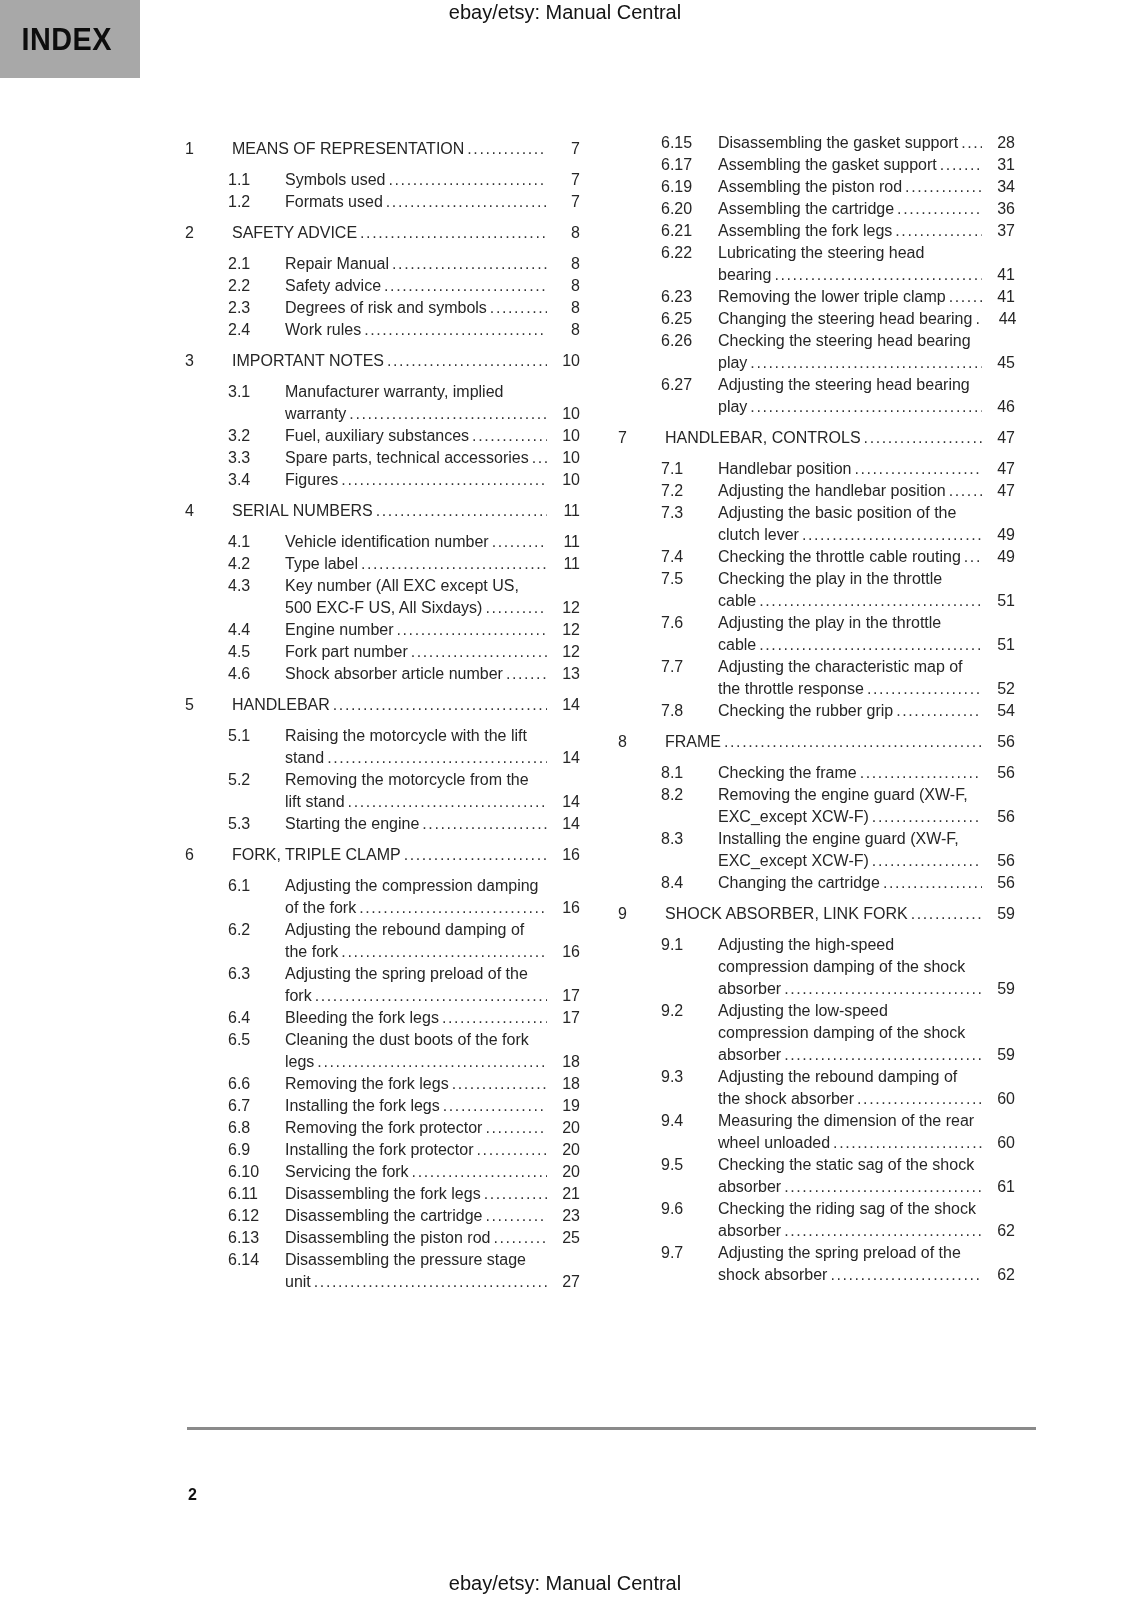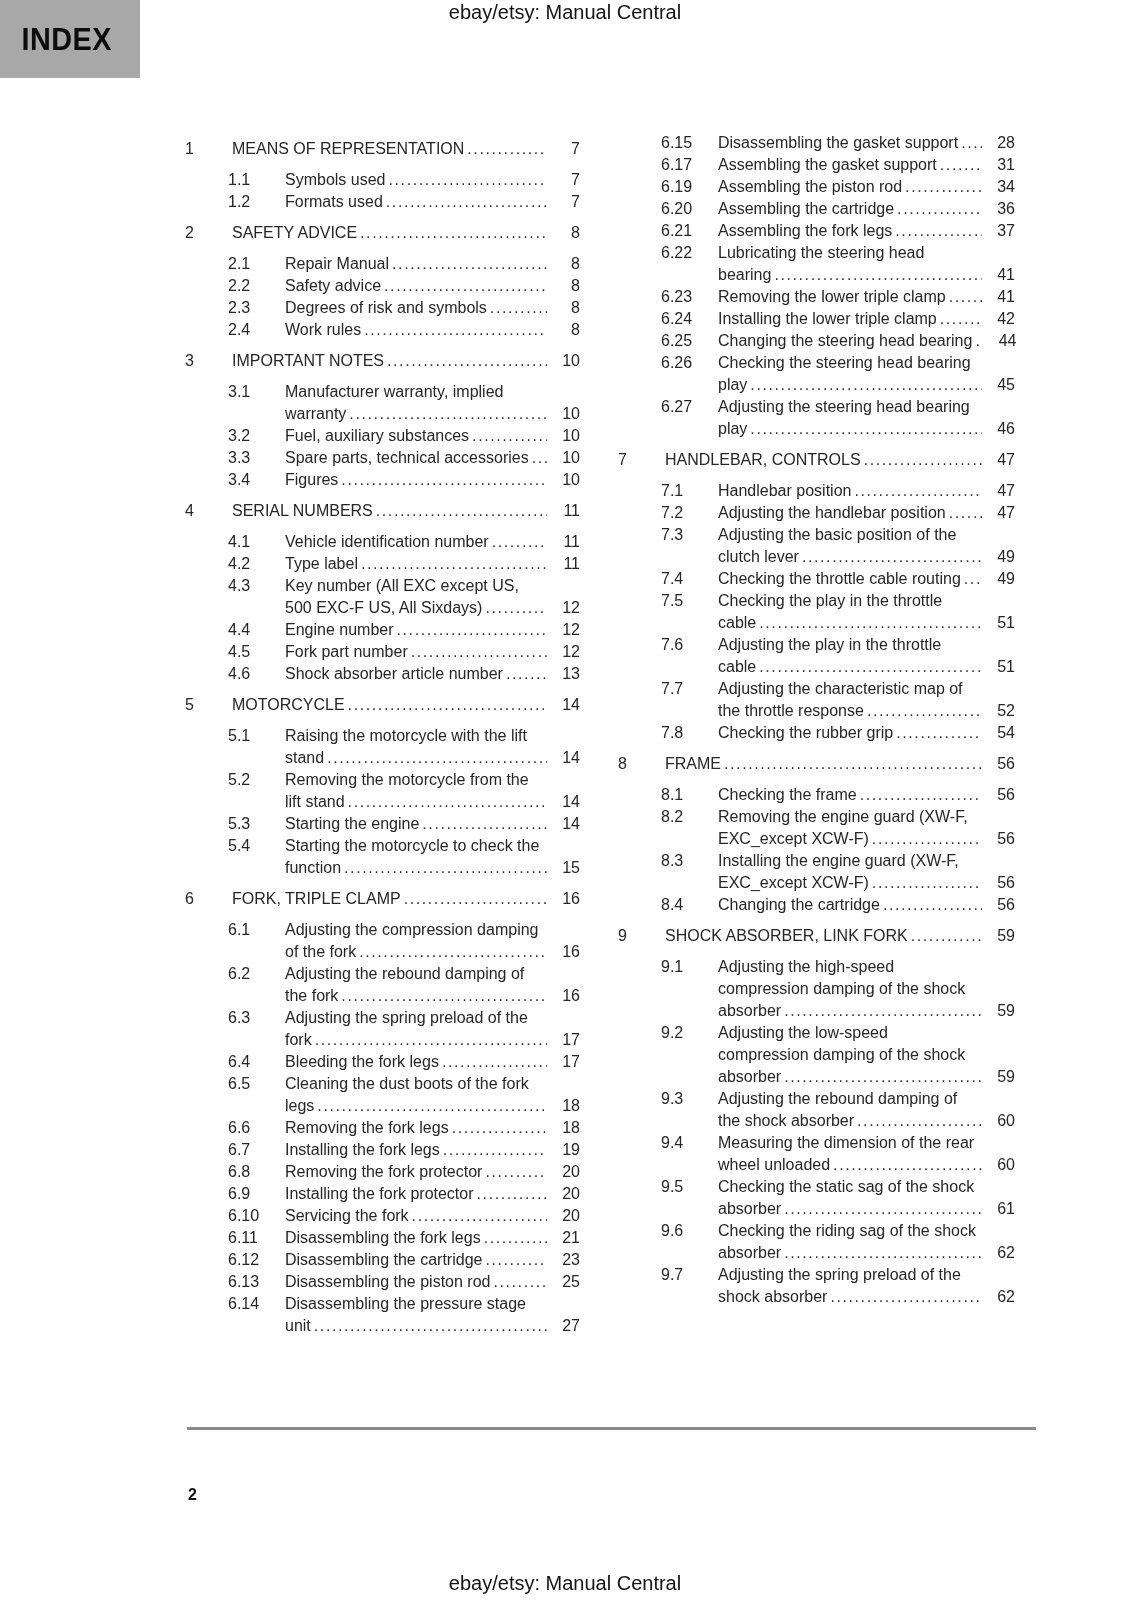--- a/index.html
+++ b/index.html
@@ -258,21 +258,21 @@
             <span class="txt">Shock absorber article number</span>
             <span class="leader"></span>
             <span class="pg">13</span>
           </div>
         </div>
       </div>
       <div class="toc-row level1">
         <span class="num">5</span>
         <div class="body">
           <div class="line last">
-            <span class="txt">MOTORCYCLE</span>
+            <span class="txt">HANDLEBAR</span>
             <span class="leader"></span>
             <span class="pg">14</span>
           </div>
         </div>
       </div>
       <div class="toc-row level2">
         <span class="num">5.1</span>
         <div class="body">
           <div class="line">Raising the motorcycle with the lift</div>
           <div class="line last">
@@ -293,31 +293,20 @@
           </div>
         </div>
       </div>
       <div class="toc-row level2">
         <span class="num">5.3</span>
         <div class="body">
           <div class="line last">
             <span class="txt">Starting the engine</span>
             <span class="leader"></span>
             <span class="pg">14</span>
-          </div>
-        </div>
-      </div>
-      <div class="toc-row level2">
-        <span class="num">5.4</span>
-        <div class="body">
-          <div class="line">Starting the motorcycle to check the</div>
-          <div class="line last">
-            <span class="txt">function</span>
-            <span class="leader"></span>
-            <span class="pg">15</span>
           </div>
         </div>
       </div>
       <div class="toc-row level1">
         <span class="num">6</span>
         <div class="body">
           <div class="line last">
             <span class="txt">FORK, TRIPLE CLAMP</span>
             <span class="leader"></span>
             <span class="pg">16</span>
@@ -532,30 +521,20 @@
           </div>
         </div>
       </div>
       <div class="toc-row level2">
         <span class="num">6.23</span>
         <div class="body">
           <div class="line last">
             <span class="txt">Removing the lower triple clamp</span>
             <span class="leader"></span>
             <span class="pg">41</span>
-          </div>
-        </div>
-      </div>
-      <div class="toc-row level2">
-        <span class="num">6.24</span>
-        <div class="body">
-          <div class="line last">
-            <span class="txt">Installing the lower triple clamp</span>
-            <span class="leader"></span>
-            <span class="pg">42</span>
           </div>
         </div>
       </div>
       <div class="toc-row level2">
         <span class="num">6.25</span>
         <div class="body">
           <div class="line last">
             <span class="txt">Changing the steering head bearing</span>
             <span class="leader"></span>
             <span class="pg">44</span>

